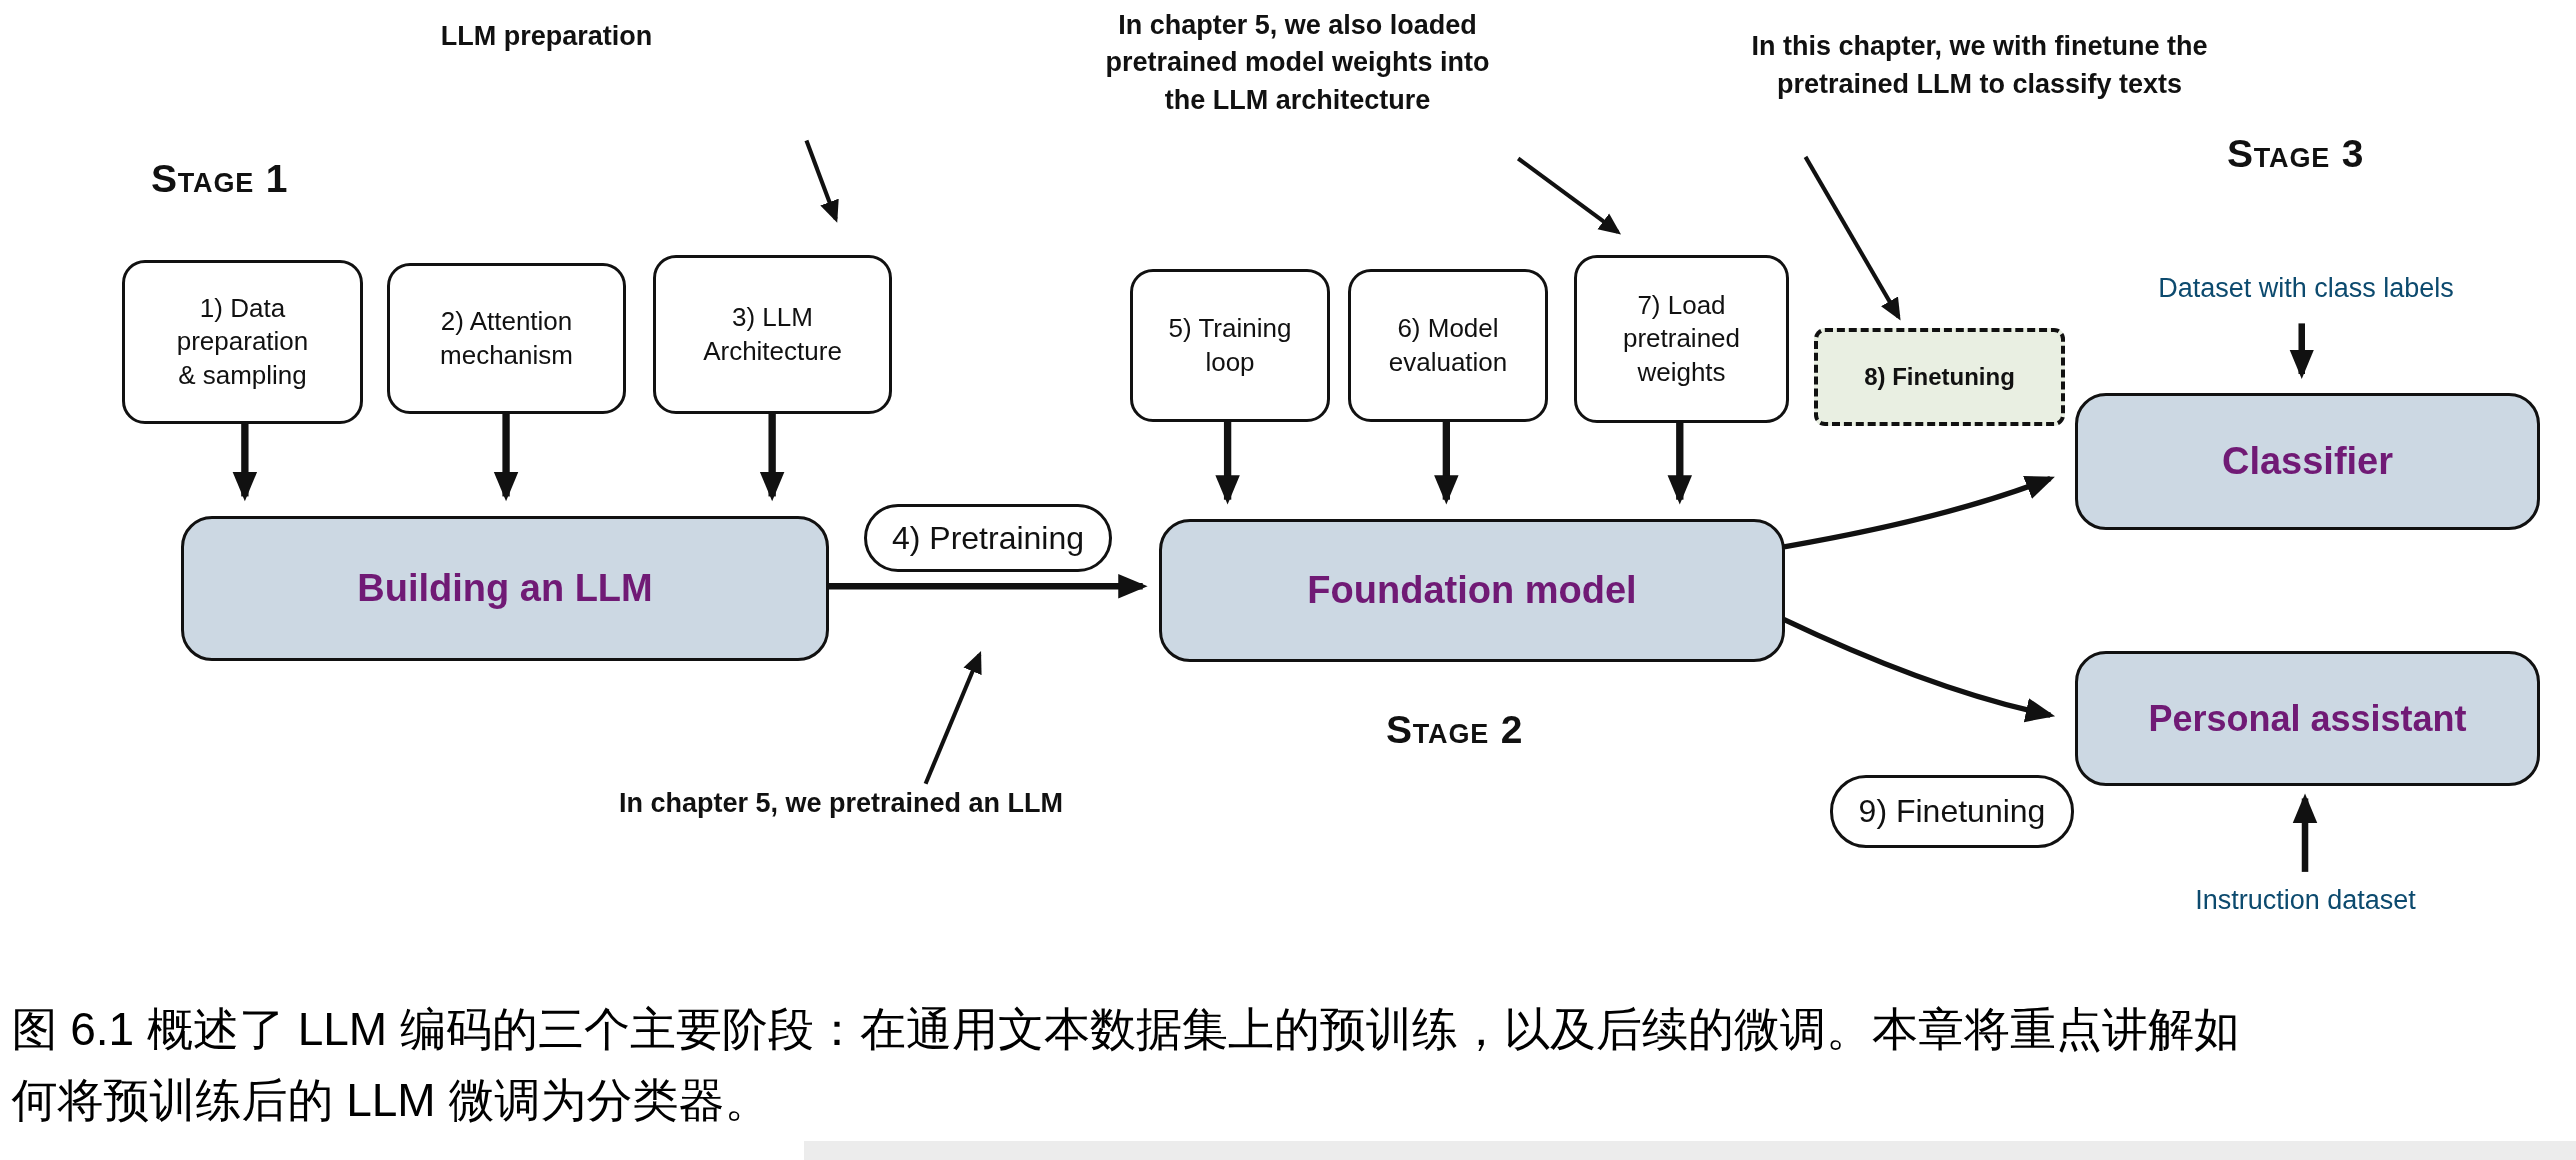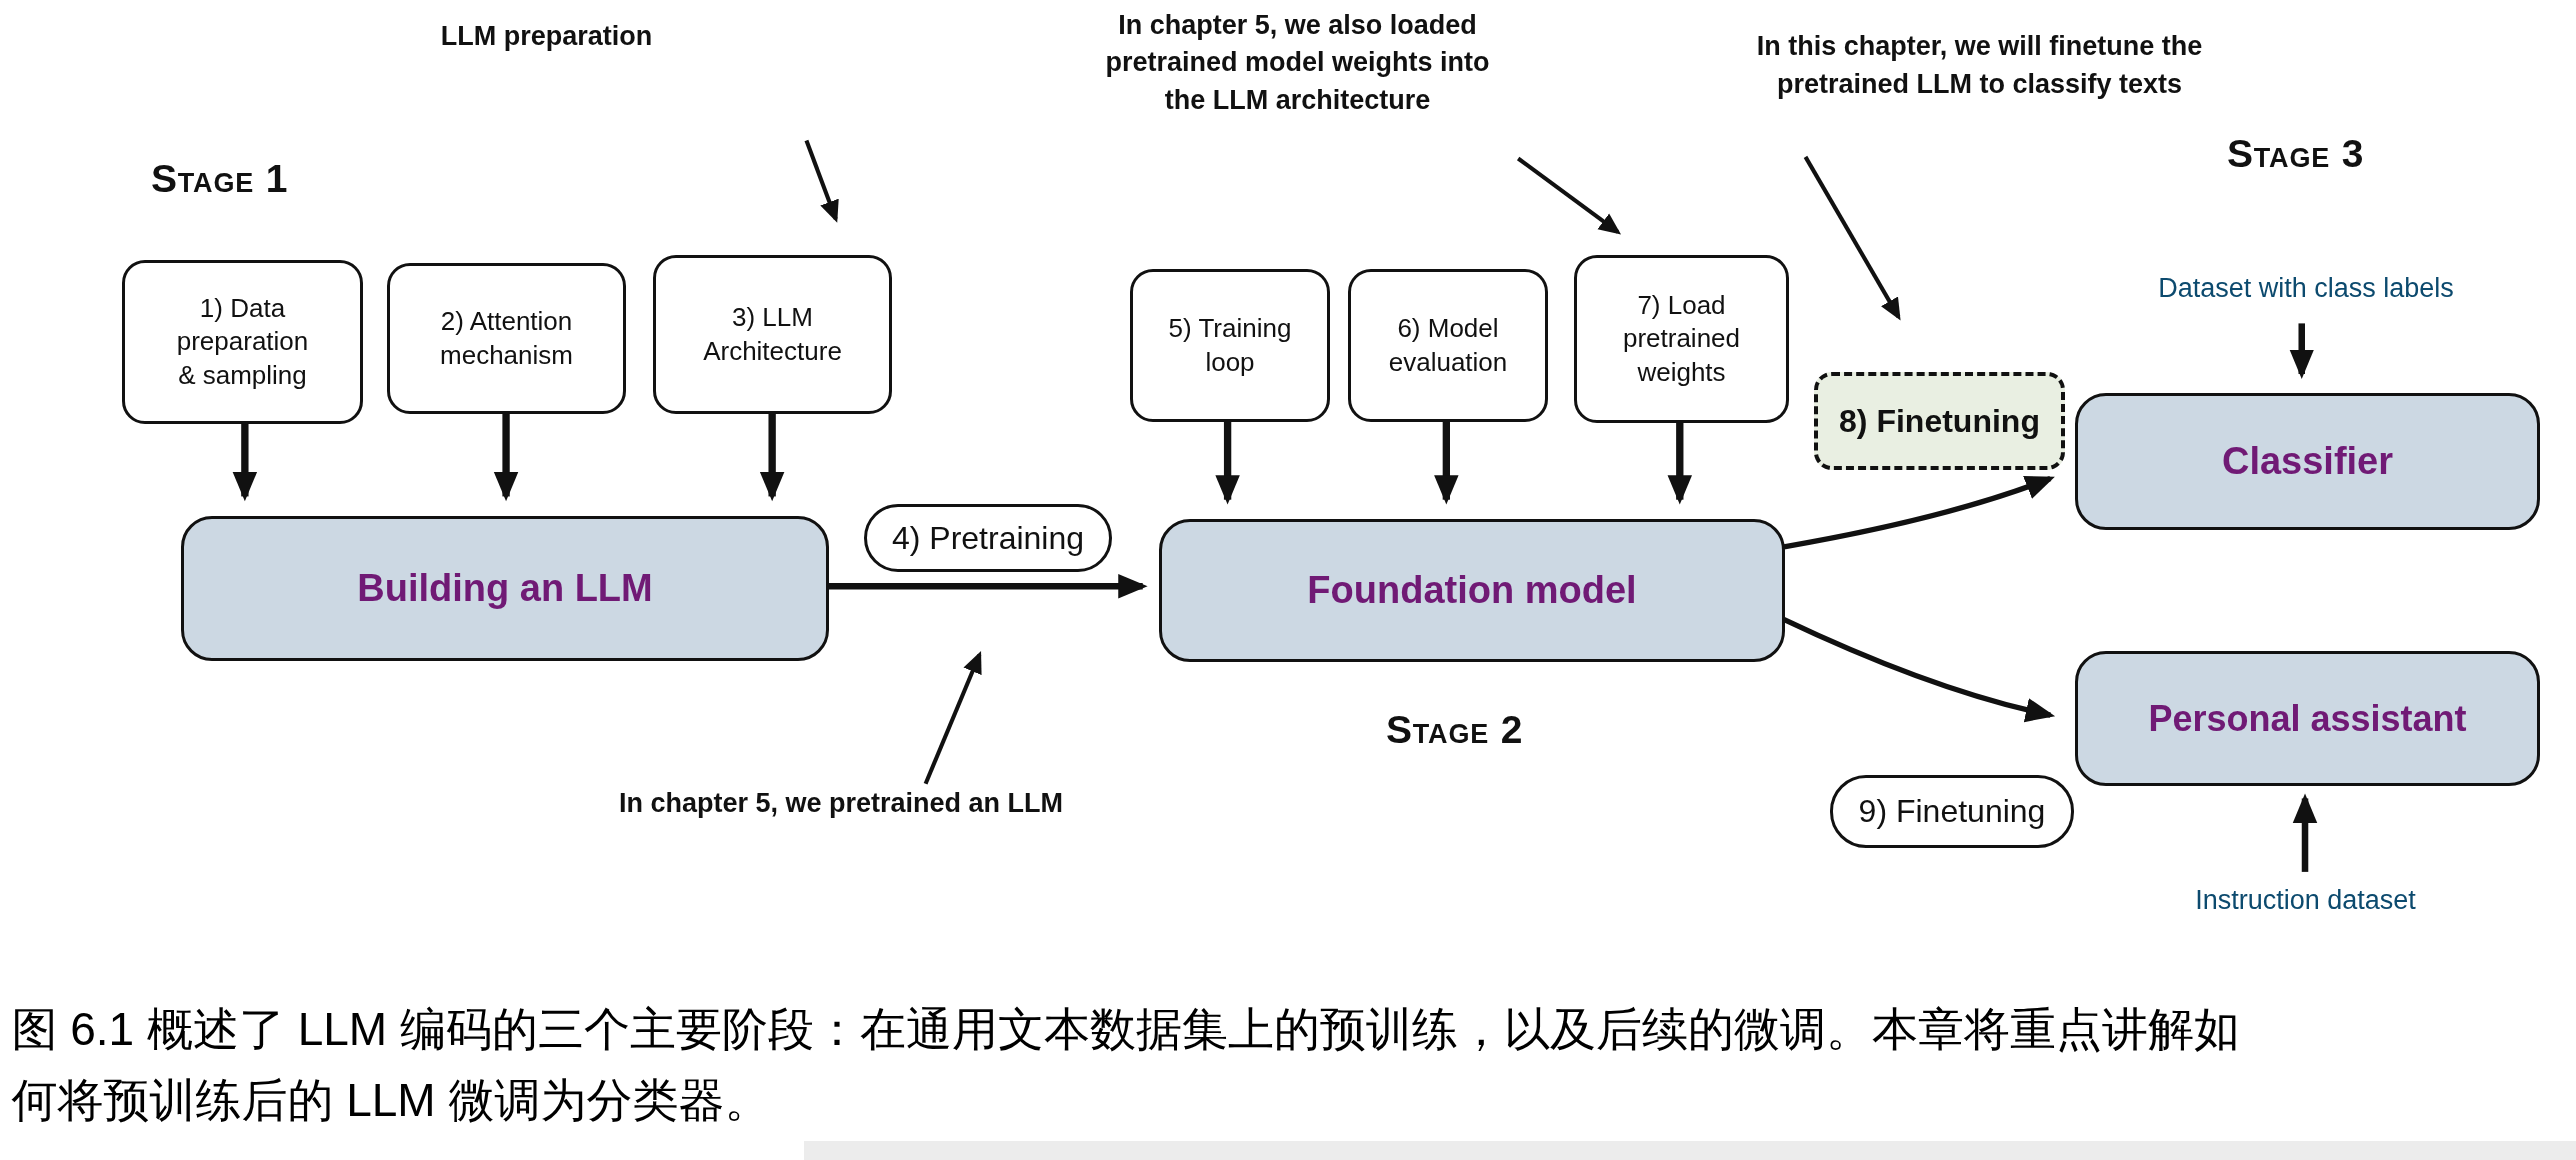--- a/index.html
+++ b/index.html
@@ -37,23 +37,23 @@
 
   .pill{
     position:absolute;border:3.3px solid #111;border-radius:36px;background:#fff;
     display:flex;align-items:center;justify-content:center;font-size:32px;color:#111;
   }
   #box-pretraining{left:864px;top:504px;width:242px;height:62px;}
   #box-finetuning9{left:1830px;top:775px;width:238px;height:67px;}
 
   #box-finetuning8{
     position:absolute;left:1814px;top:328px;width:243px;height:90px;
-    border:4.1px dashed #111;border-radius:18px;background:#e9efe2;
+    border:4.1px dashed #111;border-radius:11px;background:#e9efe2;
     display:flex;align-items:center;justify-content:center;
-    font-weight:700;font-size:32px;color:#111;margin-top:44px;
+    font-weight:700;font-size:24px;color:#111;
   }
 
   
   .main-box{
     position:absolute;border:3.3px solid #111;border-radius:31px;background:#ccd8e3;
     display:flex;align-items:center;justify-content:center;
     font-weight:700;font-size:38px;color:#701a75;text-align:center;
   }
   #box-building{left:181px;top:516px;width:642px;height:139px;}
   #box-foundation{left:1159px;top:519px;width:620px;height:137px;}
@@ -108,21 +108,21 @@
 
 <div class="anno" id="anno-ch4">
   <div>LLM preparation</div>
 </div>
 <div class="anno" id="anno-ch5l">
   <div>In chapter 5, we also loaded</div>
   <div>pretrained model weights into</div>
   <div>the LLM architecture</div>
 </div>
 <div class="anno" id="anno-tc">
-  <div>In this chapter, we will finetune the</div>
+  <div>In this chapter, we with finetune the</div>
   <div>pretrained LLM to classify texts</div>
 </div>
 <div class="anno" id="anno-ch5p">In chapter 5, we pretrained an LLM</div>
 
 <div class="stage" id="stage1">Stage 1</div>
 <div class="stage" id="stage2">Stage 2</div>
 <div class="stage" id="stage3">Stage 3</div>
 
 <div class="step" id="box-data-prep">1) Data
 preparation

